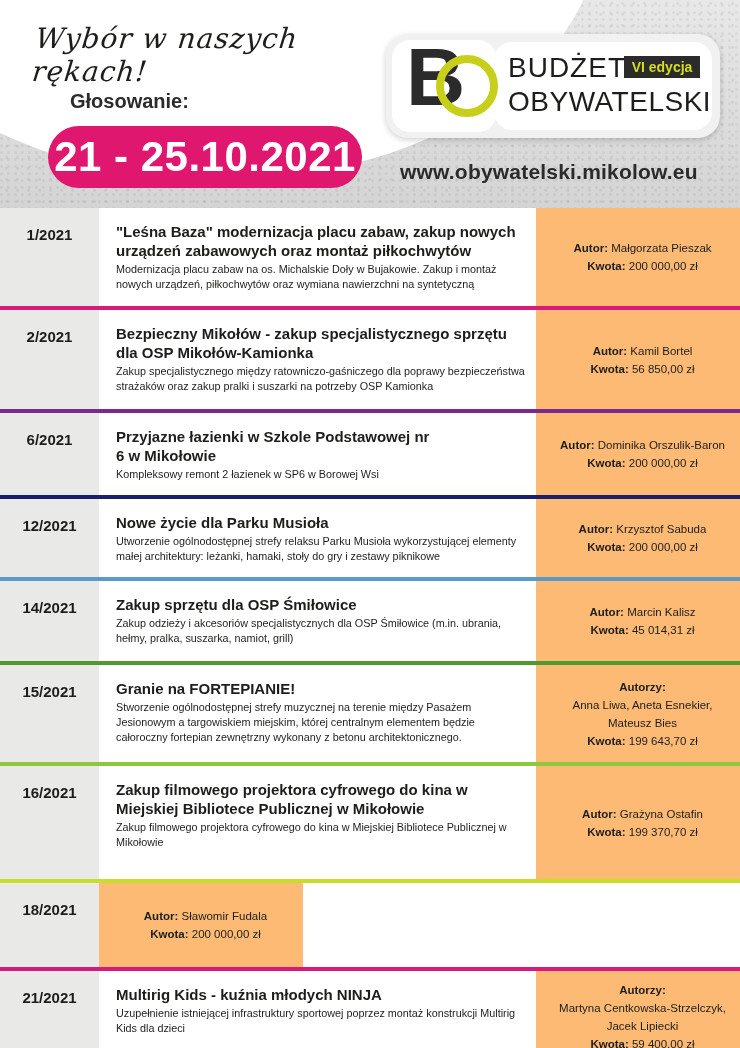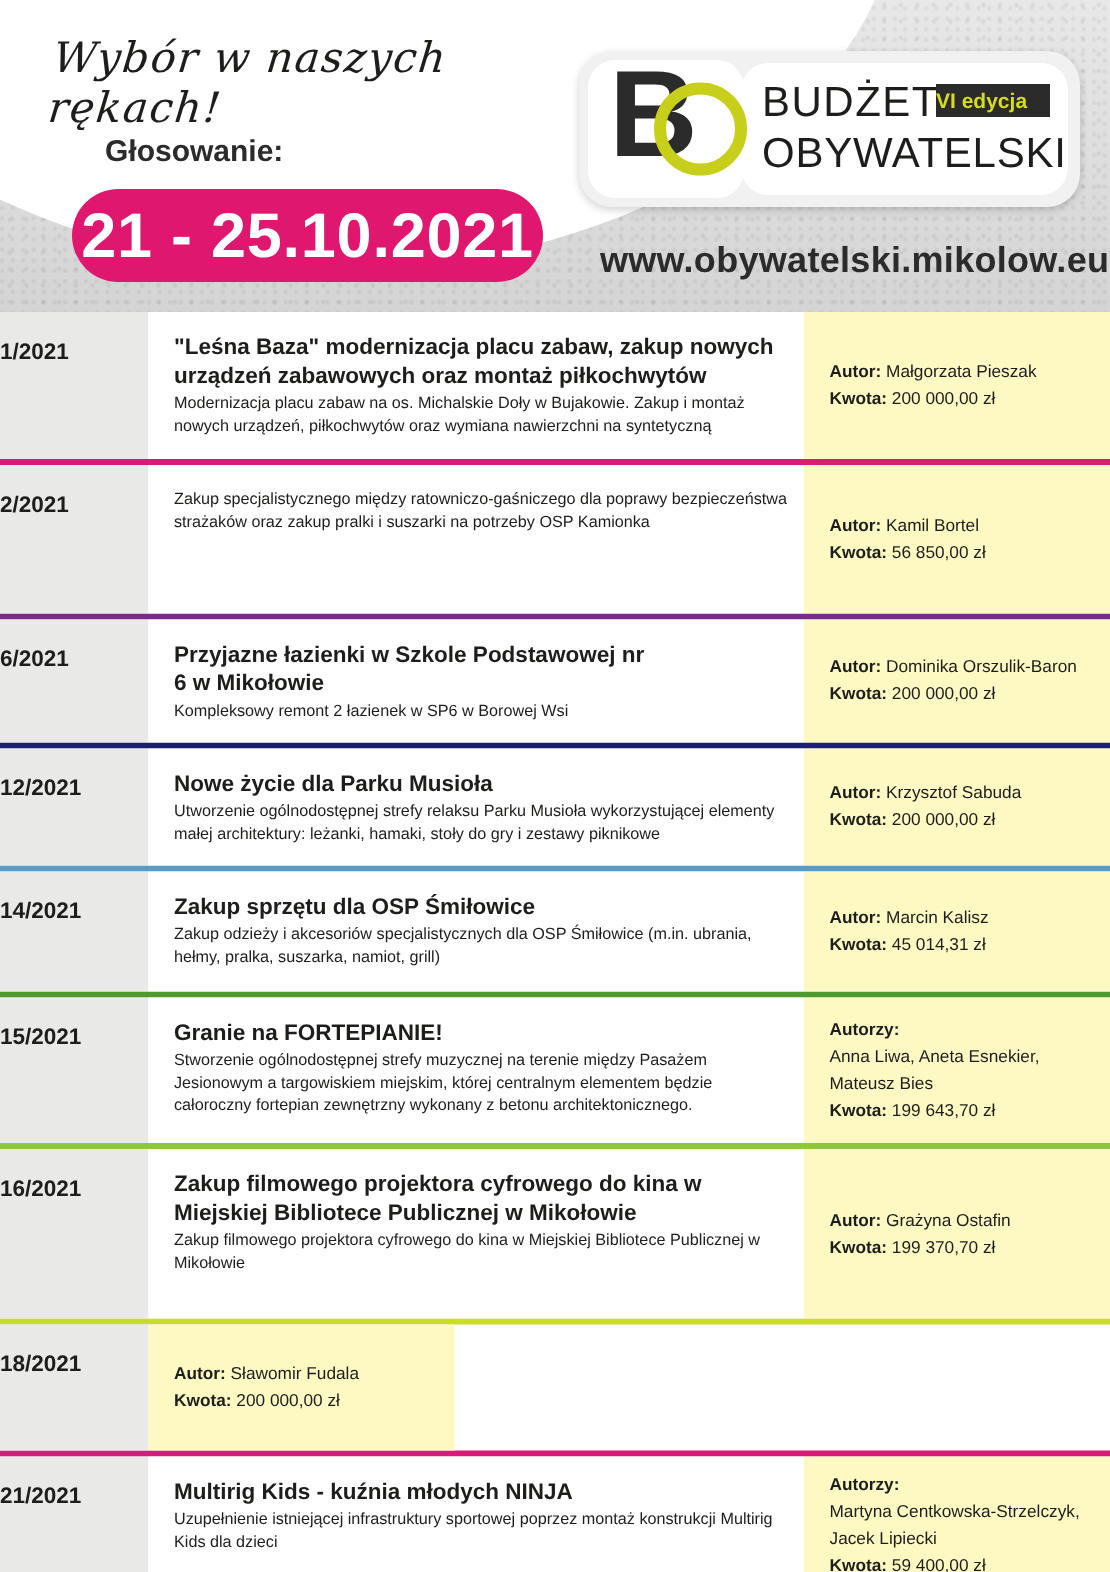--- a/index.html
+++ b/index.html
@@ -70,47 +70,47 @@
       position: absolute; left: 122px; top: 22px;
       font-size: 28px; color: #1d1d1b; letter-spacing: 1px; font-weight: 300;
     }
     .logo-text2 {
       position: absolute; left: 122px; top: 56px;
       font-size: 28px; color: #1d1d1b; letter-spacing: 0.5px; font-weight: 300;
     }
     .edition-badge {
       position: absolute; left: 238px; top: 26px; width: 76px; height: 22px;
       background: #2b2b2b; color: #d6dc1e; font-weight: bold; font-size: 14px;
-      display: flex; align-items: center; justify-content: flex-start;
+      display: flex; align-items: center; justify-content: center;
     }
     .website {
       position: absolute; left: 400px; top: 160px;
-      font-weight: bold; font-size: 24px; color: #2b2b2b; letter-spacing: 0.2px;
+      font-weight: bold; font-size: 21px; color: #2b2b2b; letter-spacing: 0.2px;
     }
 
     
     .projects {
       position: absolute; left: 0; top: 208px; width: 740px; height: 840px;
       background: #ffffff;
     }
     .row {
       position: relative; display: flex; width: 740px;
     }
     .row .num-col {
       width: 99px; background: #e9e9e7; flex: 0 0 99px;
       font-family: "Liberation Sans", sans-serif; font-weight: bold; font-size: 15px;
-      color: #1d1d1b; padding-top: 18px;
+      color: #1d1d1b; text-align: center; padding-top: 18px;
     }
     .row .main-col {
       flex: 0 0 437px; width: 437px; background: #ffffff; padding: 14px 8px 0 17px;
     }
     .row .side-col {
-      flex: 0 0 204px; width: 204px; background: #fef9c3;
+      flex: 0 0 204px; width: 204px; background: #fdba74;
       padding: 0 8px 0 17px; display: flex; flex-direction: column; justify-content: center;
-      font-size: 11.5px; line-height: 18px; color: #1d1d1b;
+      font-size: 11.5px; line-height: 18px; color: #1d1d1b; text-align: center;
     }
     .title {
       font-weight: bold; font-size: 15px; line-height: 19px; color: #1d1d1b;
     }
     .desc {
       font-size: 10.8px; line-height: 15px; color: #1d1d1b; margin-top: 2px;
     }
     .side-col b { font-weight: bold; }
     .separator { width: 740px; height: 4px; }
   </style>
@@ -154,20 +154,21 @@
     <div class="side-col">
       <div><b>Autor:</b> <span>Małgorzata Pieszak</span></div>
       <div><b>Kwota:</b> <span>200 000,00 zł</span></div>
     </div>
   </div>
   <div class="separator" style="background:#d81b7a"></div>
 
   <div class="row" style="height:99px">
     <div class="num-col">2/2021</div>
     <div class="main-col">
+      <div class="title">Bezpieczny Mikołów - zakup specjalistycznego sprzętu dla OSP Mikołów-Kamionka</div>
       <div class="desc">Zakup specjalistycznego między ratowniczo-gaśniczego dla poprawy bezpieczeństwa strażaków oraz zakup pralki i suszarki na potrzeby OSP Kamionka</div>
     </div>
     <div class="side-col">
       <div><b>Autor:</b> <span>Kamil Bortel</span></div>
       <div><b>Kwota:</b> <span>56 850,00 zł</span></div>
     </div>
   </div>
   <div class="separator" style="background:#7a2a8c"></div>
 
   <div class="row" style="height:82px">

